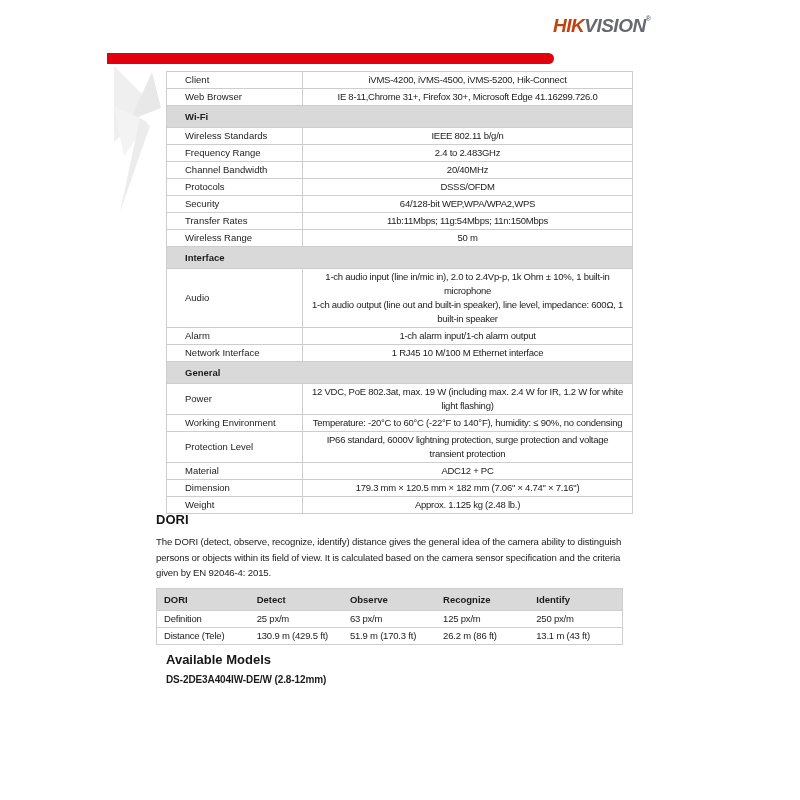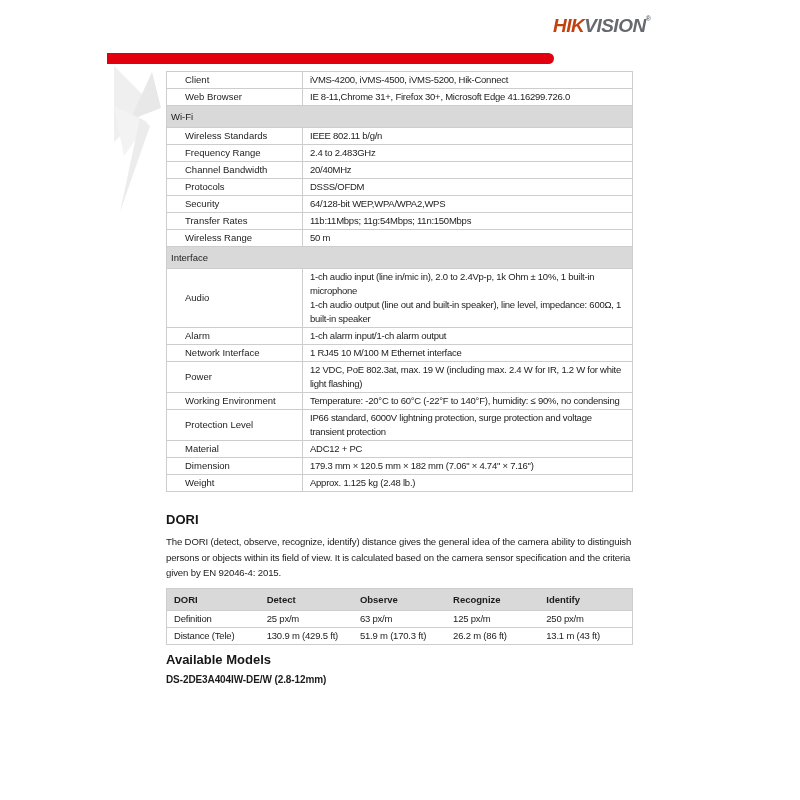--- a/index.html
+++ b/index.html
@@ -20,26 +20,26 @@
 
   
   .deco { position:absolute; left:106px; top:62px; width:60px; height:152px; }
 
   
   table { border-collapse:collapse; table-layout:fixed; }
   .spec-table { position:absolute; left:166px; top:71px; width:467px; }
   .spec-table td { border:1px solid #cdcdcd; vertical-align:middle; }
   .spec-table .label-cell { width:136px; font-size:9.5px; line-height:14px; padding:1px 18px; }
   .spec-table .value-cell { font-size:9.5px; line-height:14px; padding:1px 7px;
-        letter-spacing:-0.25px; white-space:pre-line; }
-  .spec-table .section-cell { background:#d9d9d9; font-weight:normal; font-size:9.5px;
-        line-height:15px; padding:3px 4px; }
+        letter-spacing:-0.25px; white-space:pre-line;text-align:center; }
+  .spec-table .section-cell { background:#d9d9d9; font-weight:bold; font-size:9.5px;
+        line-height:15px; padding:3px 18px; }
 
   
-  .dori-section { position:absolute; left:166px; top:512px; width:467px; }
+  .dori-section { position:absolute; left:156px; top:512px; width:467px; }
   h2 { font-size:13px; font-weight:bold; color:#161616; margin:0 0 7px 0; }
   .dori-section p { font-size:9.6px; line-height:15.5px; letter-spacing:-0.15px; margin:0 0 7px 0; }
   .dori-table { width:467px; }
   .dori-table th, .dori-table td { border-top:1px solid #cdcdcd; border-bottom:1px solid #cdcdcd;
         text-align:left; width:20%; }
   .dori-table th { background:#d9d9d9; font-weight:bold; font-size:9.5px; line-height:15px; padding:3px 7px; }
   .dori-table td { font-size:9.5px; line-height:14px; padding:1px 7px; letter-spacing:-0.2px; }
   .dori-table thead tr th:first-child, .dori-table tbody tr td:first-child { border-left:1px solid #cdcdcd; }
   .dori-table thead tr th:last-child,  .dori-table tbody tr td:last-child  { border-right:1px solid #cdcdcd; }
 
@@ -116,20 +116,23 @@
         </tr>
         <tr>
           <td class="label-cell">Alarm</td>
           <td class="value-cell">1-ch alarm input/1-ch alarm output</td>
         </tr>
         <tr>
           <td class="label-cell">Network Interface</td>
           <td class="value-cell">1 RJ45 10 M/100 M Ethernet interface</td>
         </tr>
         <tr>
+          <td colspan="2" class="section-cell">General</td>
+        </tr>
+        <tr>
           <td class="label-cell">Power</td>
           <td class="value-cell">12 VDC, PoE 802.3at, max. 19 W (including max. 2.4 W for IR, 1.2 W for white light flashing)</td>
         </tr>
         <tr>
           <td class="label-cell">Working Environment</td>
           <td class="value-cell">Temperature: -20°C to 60°C (-22°F to 140°F), humidity: ≤ 90%, no condensing</td>
         </tr>
         <tr>
           <td class="label-cell">Protection Level</td>
           <td class="value-cell">IP66 standard, 6000V lightning protection, surge protection and voltage transient protection</td>

